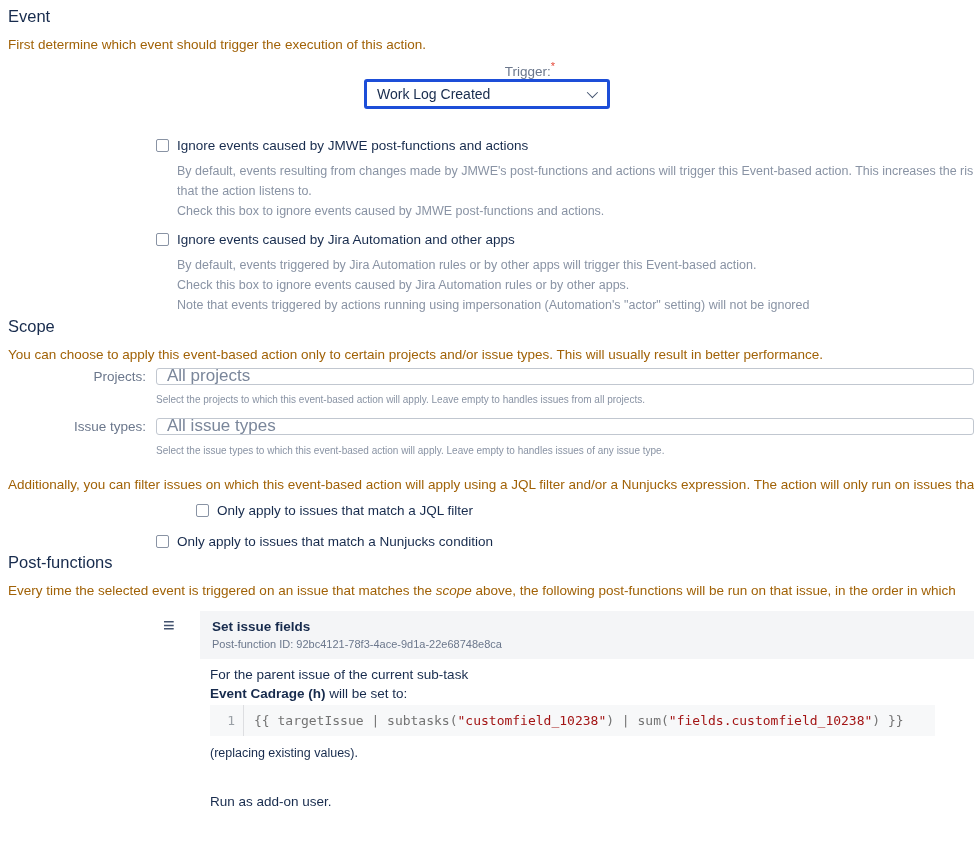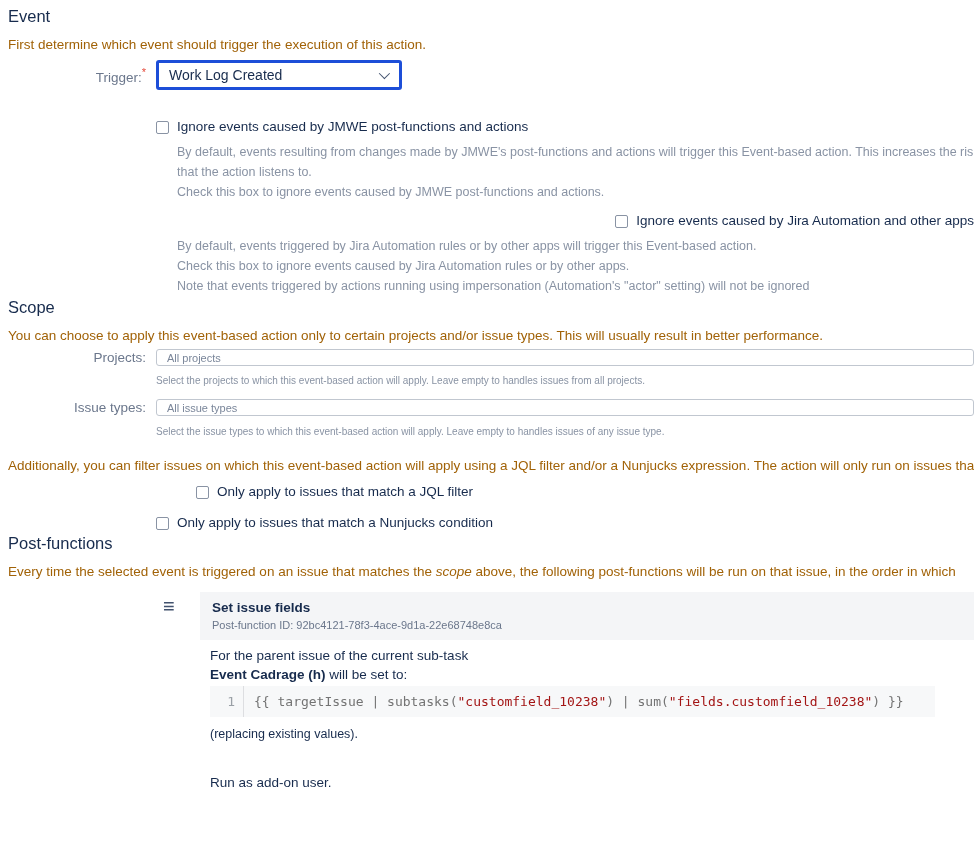--- a/index.html
+++ b/index.html
@@ -37,21 +37,21 @@
     font-size: 14px; color: #172B4D; cursor: pointer;
   }
   .chevron {
     width: 7px; height: 7px; border-right: 1.6px solid #42526E;
     border-bottom: 1.6px solid #42526E; transform: rotate(45deg) translateY(-2px);
   }
 
   .text-input {
     width: 1200px; height: 17px; box-sizing: border-box;
     border: 1px solid #C1C7D0; border-radius: 3px;
-    padding: 0 10px; font-size: 11px; color: #172B4D;
+    padding: 0 10px; font-size: 17px; color: #172B4D;
     font-family: "Liberation Sans", sans-serif; outline: none;
   }
   .text-input::placeholder { color: #7A869A; opacity: 1; }
 
   .field-help {
     margin-left: 156px; margin-top: 7px;
     font-size: 10px; line-height: 16px; color: #8993A4;
     white-space: nowrap;
   }
 
@@ -94,23 +94,23 @@
     color: #9AA0A6; border-right: 1px solid #DDDEE1; box-sizing: border-box;
   }
   .code-line { padding: 8px 0 8px 10px; white-space: nowrap; }
   .code-plain { color: #737373; }
   .code-string { color: #A31515; }
 
   .replacing-note { font-size: 12.5px; line-height: 16px; color: #172B4D; margin-top: 9px; }
   .run-as { font-size: 13.5px; color: #172B4D; margin-top: 33px; }
 
   
-  .mt-trigger { margin-top: 6px; }
+  .mt-trigger { margin-top: 6px; flex-direction: column; }
   .mt-cb1 { margin-top: 28px; }
-  .mt-cb2 { margin-top: 10px; justify-content: flex-end; }
+  .mt-cb2 { margin-top: 10px; }
   .mt-scope { margin-top: 16px; }
   .mt-projects { margin-top: 4px; }
   .mt-issuetypes { margin-top: 10px; }
   .mt-help2 { margin-top: 8px; }
   .mt-filter { margin-top: 17px; }
   .mt-jql { margin-top: 8px; padding-left: 40px; }
   .mt-nunjucks { margin-top: 13px; }
   .mt-pf { margin-top: 14px; }
 </style>
 </head>

